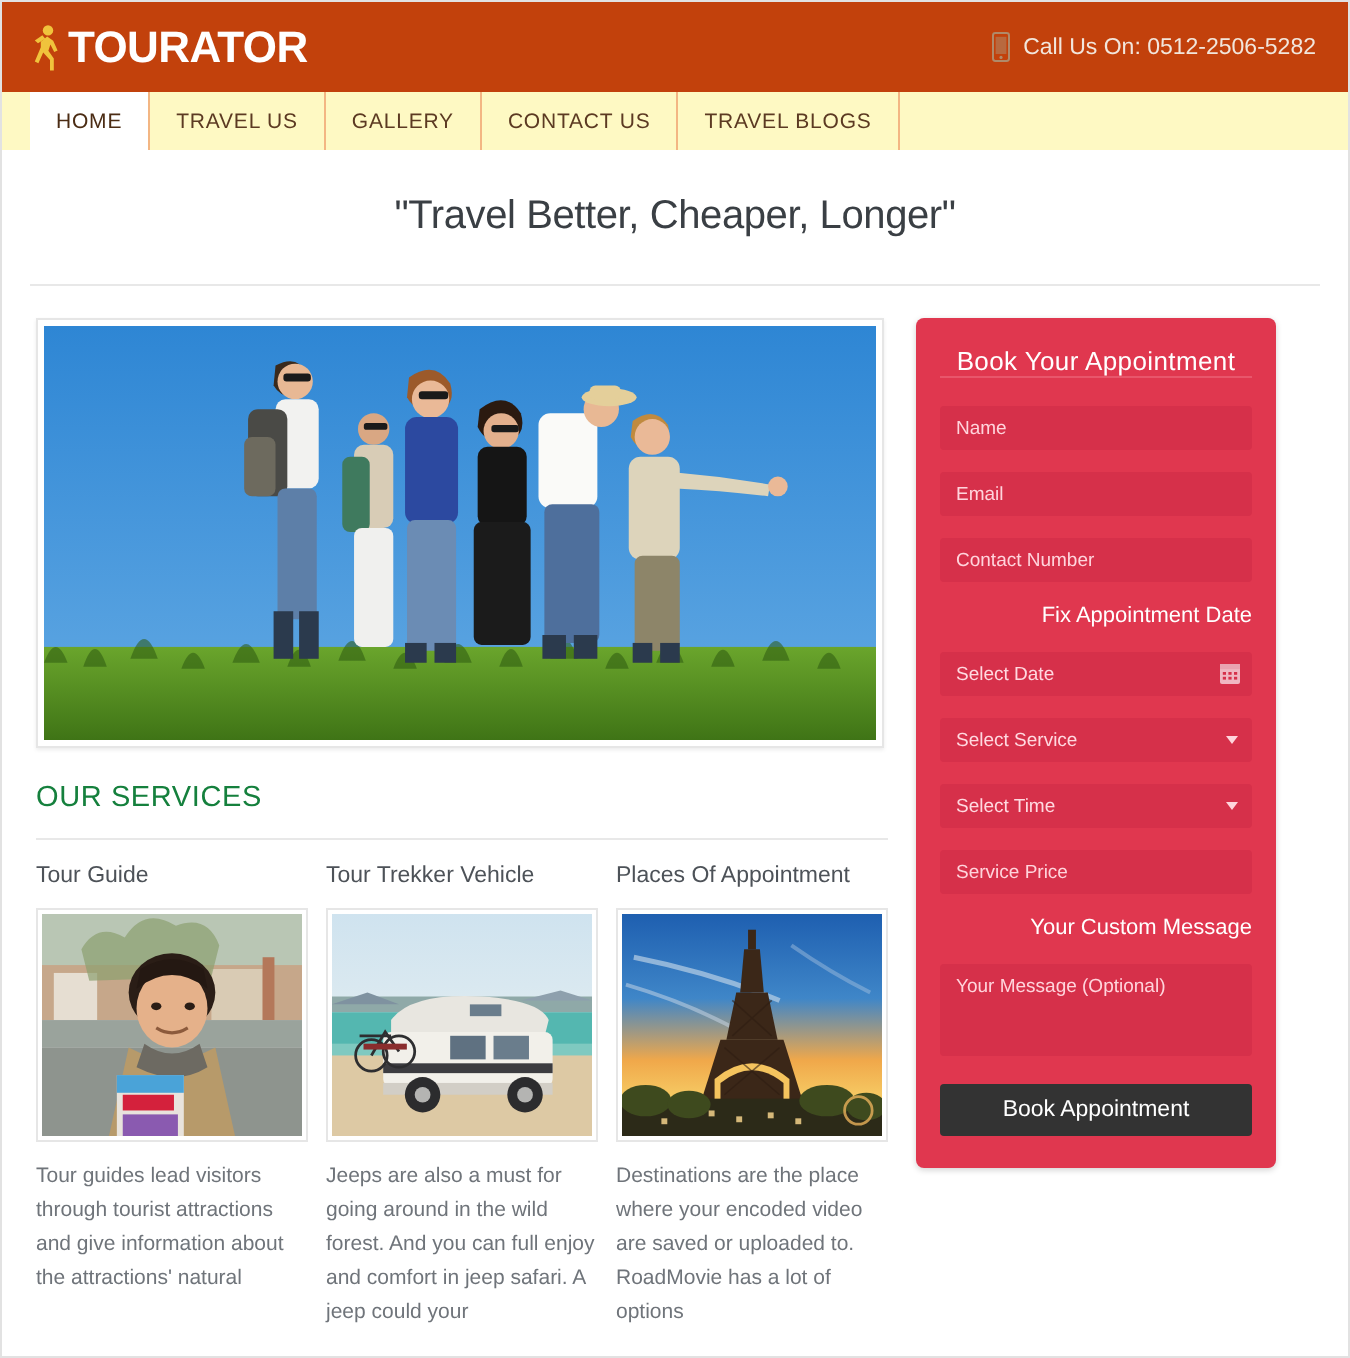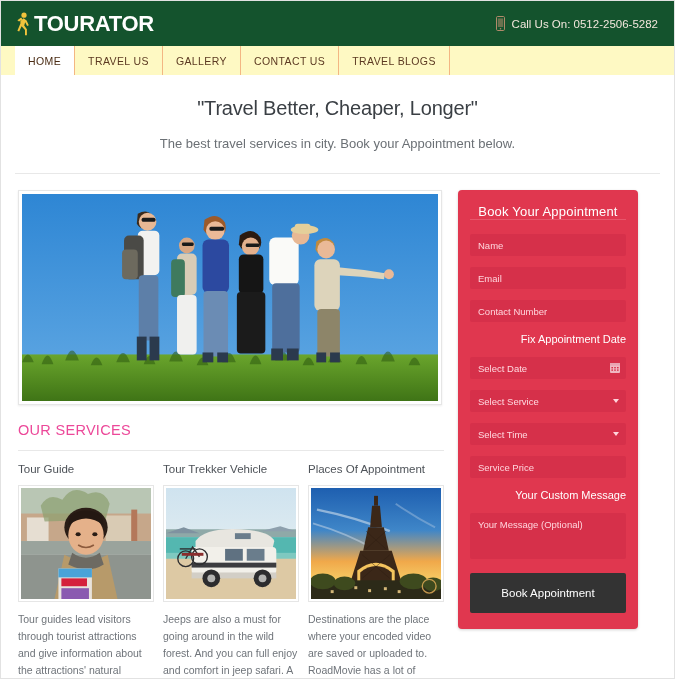--- a/index.html
+++ b/index.html
@@ -13,21 +13,21 @@
     position: relative;
     width: 675px; height: 679px;
     background: #ffffff;
     border: 1px solid #e2e2e2;
     overflow: hidden;
   }
 
   
   .header {
     height: 45px;
-    background: #14532d;
+    background: #c2410c;
     display: flex;
     align-items: center;
     justify-content: space-between;
     padding: 0 16px 0 14px;
   }
   .logo { display: flex; align-items: center; gap: 2px; }
   .logo-icon { width: 17px; height: 24px; display: block; }
   .logo-text {
     color: #ffffff;
     font-size: 22px;
@@ -96,21 +96,21 @@
     border: 1px solid #e6e6e6;
     padding: 3px;
     box-shadow: 0 1px 2px rgba(0,0,0,.08);
   }
   .hero-img { width: 100%; height: 100%; display: block; }
 
   
   .services-title {
     margin-top: 17px;
     font-size: 14.5px;
-    color: #ec4899;
+    color: #15803d;
     letter-spacing: 0.3px;
     font-weight: normal;
   }
   .services-rule {
     margin-top: 12px;
     border-top: 1px solid #e8e8e8;
   }
   .cards { display: flex; gap: 9px; margin-top: 12px; }
   .card { width: 136px; }
   .card-title {
@@ -197,21 +197,21 @@
     font-size: 9.5px;
     font-family: "Liberation Sans", sans-serif;
     padding: 6px 8px;
     margin-bottom: 14px;
     resize: none;
     display: block;
   }
   .textarea::placeholder { color: #ffd4dc; opacity: 1; }
   .submit-btn {
     width: 100%;
-    height: 40px;
+    height: 26px;
     background: #333333;
     color: #ffffff;
     border: none;
     border-radius: 2px;
     font-size: 11.5px;
     font-family: "Liberation Sans", sans-serif;
     cursor: pointer;
   }
 </style>
 </head>
@@ -241,21 +241,20 @@
   <div class="nav">
     <div class="nav-item active">HOME</div>
     <div class="nav-item">TRAVEL US</div>
     <div class="nav-item">GALLERY</div>
     <div class="nav-item">CONTACT US</div>
     <div class="nav-item">TRAVEL BLOGS</div>
   </div>
 
   <div class="hero-block">
     <h1 class="hero-title">"Travel Better, Cheaper, Longer"</h1>
-    <p class="hero-sub">The best travel services in city. Book your Appointment below.</p>
   </div>
   <div class="divider"></div>
 
   <div class="main">
 
     <div class="left-col">
 
       <div class="hero-img-frame">
         <svg class="hero-img" viewBox="0 0 424 209" preserveAspectRatio="none">
           <defs>

